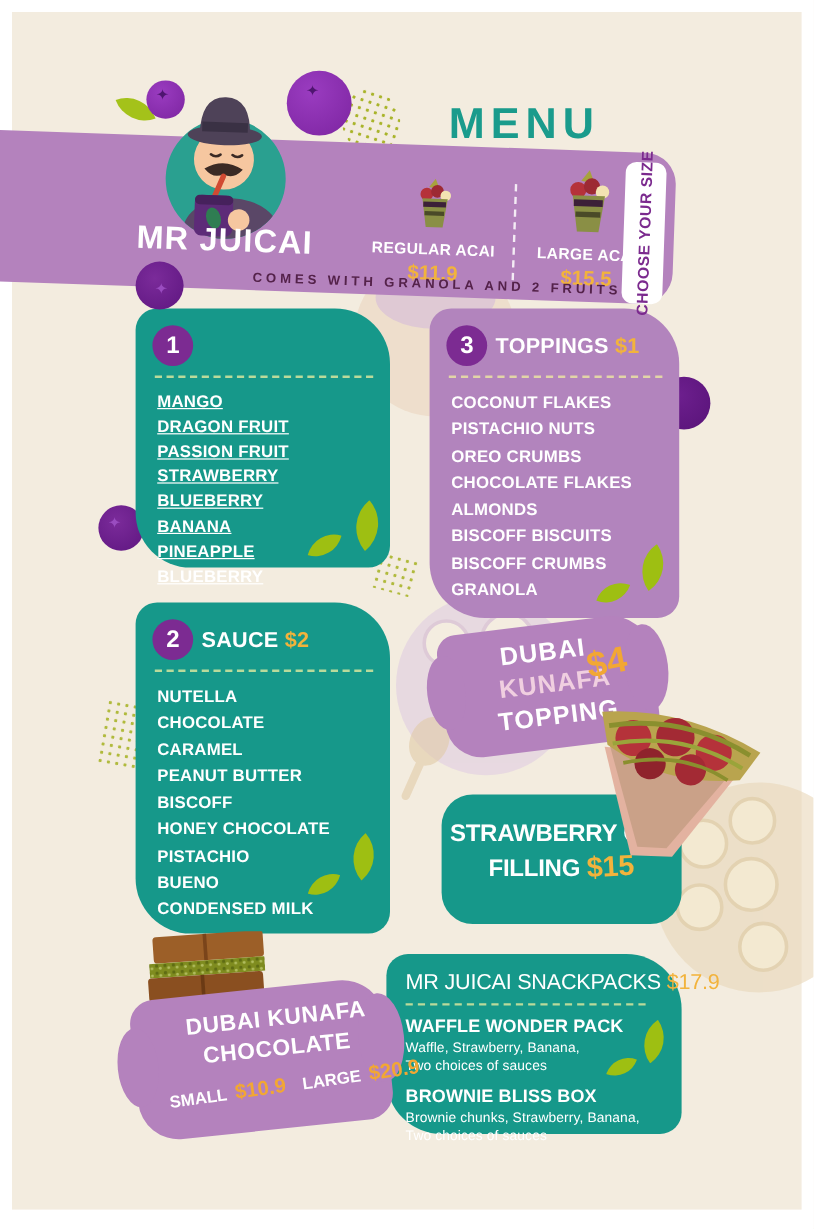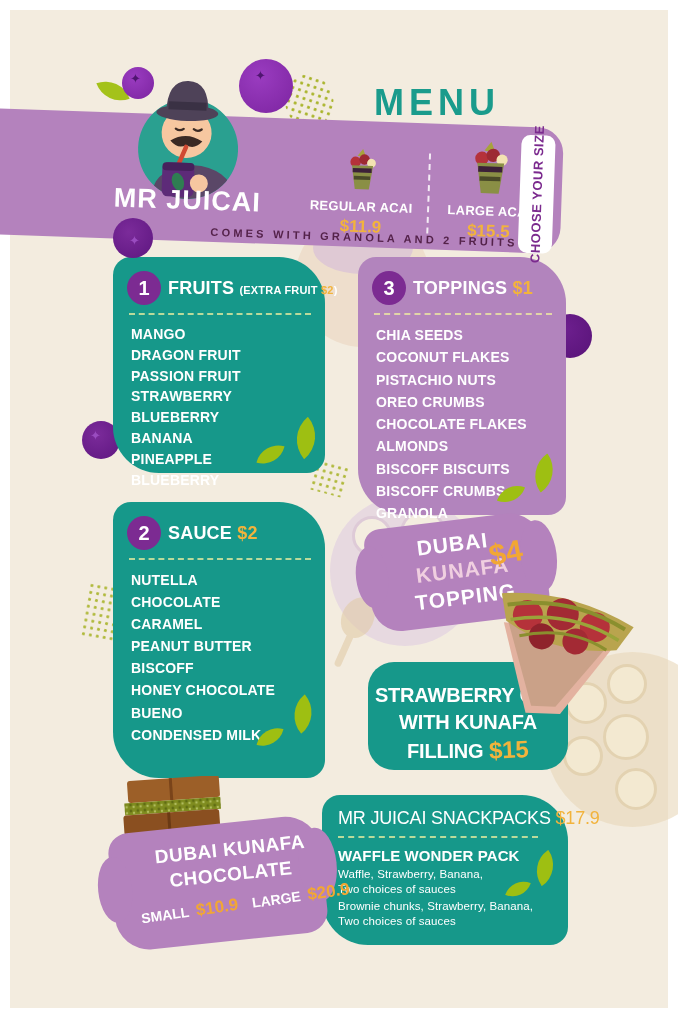--- a/index.html
+++ b/index.html
@@ -63,21 +63,21 @@
   .card-head{display:flex;align-items:center;gap:7px;padding:14px 12px 0 14px;}
   .num{width:34px;height:34px;border-radius:50%;background:#7c2b92;flex:0 0 34px;
        display:flex;align-items:center;justify-content:center;font-size:20px;font-weight:bold;color:#fff;}
   .card-title{font-size:18px;font-weight:bold;letter-spacing:.2px;white-space:nowrap;}
   .card-title .small{font-size:11px;font-weight:bold;}
   .yellow{color:#f2b33c;}
   .dash{margin:8px 14px 0 16px;border-top:2px dashed rgba(242,240,160,.75);}
   .items{list-style:none;margin:9px 0 0 0;padding:0 14px 0 18px;font-weight:bold;
          font-size:14px;letter-spacing:.2px;}
   .card-fruits{left:113px;top:257px;width:212px;height:216px;background:#16988a;}
-  .card-fruits .items li{line-height:20.8px;}
+  .card-fruits .items li{line-height:20.8px;text-decoration:underline;}
   .card-toppings{left:358px;top:257px;width:208px;height:258px;background:#b284bd;}
   .card-toppings .items li{line-height:22.3px;}
   .card-sauce{left:113px;top:502px;width:212px;height:276px;background:#16988a;}
   .card-sauce .items li{line-height:22.1px;}
 
   .leaf{position:absolute;background:#9ebf12;border-radius:2% 100% 2% 100%;}
 
   
   .brush{position:absolute;background:#b482bd;}
   .brush::before,.brush::after{content:"";position:absolute;background:#b482bd;border-radius:50%;}
@@ -229,24 +229,20 @@
 
     <div class="size-tab">
       <span>CHOOSE YOUR SIZE</span>
     </div>
     <div class="banner-note">COMES WITH GRANOLA AND 2 FRUITS</div>
   </div>
 
   <div class="card r-alt card-fruits">
     <div class="card-head">
       <div class="num">1</div>
-      <div class="card-title">
-        <span>FRUITS</span>
-        <span class="small"><span>(EXTRA FRUIT </span><span class="yellow">$2</span><span>)</span></span>
-      </div>
     </div>
     <div class="dash"></div>
     <ul class="items">
         <li>MANGO</li>
         <li>DRAGON FRUIT</li>
         <li>PASSION FRUIT</li>
         <li>STRAWBERRY</li>
         <li>BLUEBERRY</li>
         <li>BANANA</li>
         <li>PINEAPPLE</li>
@@ -259,21 +255,20 @@
   <div class="card r-alt card-toppings">
     <div class="card-head">
       <div class="num">3</div>
       <div class="card-title">
         <span>TOPPINGS</span>
         <span class="yellow">$1</span>
       </div>
     </div>
     <div class="dash"></div>
     <ul class="items">
-        <li>CHIA SEEDS</li>
         <li>COCONUT FLAKES</li>
         <li>PISTACHIO NUTS</li>
         <li>OREO CRUMBS</li>
         <li>CHOCOLATE FLAKES</li>
         <li>ALMONDS</li>
         <li>BISCOFF BISCUITS</li>
         <li>BISCOFF CRUMBS</li>
         <li>GRANOLA</li>
       </ul>
     <div class="leaf" style="left:172px;top:202px;width:28px;height:28px;transform:rotate(55deg);"></div>
@@ -289,20 +284,21 @@
       </div>
     </div>
     <div class="dash"></div>
     <ul class="items">
         <li>NUTELLA</li>
         <li>CHOCOLATE</li>
         <li>CARAMEL</li>
         <li>PEANUT BUTTER</li>
         <li>BISCOFF</li>
         <li>HONEY CHOCOLATE</li>
+        <li>PISTACHIO</li>
         <li>BUENO</li>
         <li>CONDENSED MILK</li>
       </ul>
     <div class="leaf" style="left:176px;top:198px;width:28px;height:28px;transform:rotate(50deg);"></div>
     <div class="leaf" style="left:146px;top:224px;width:22px;height:22px;transform:rotate(105deg);"></div>
   </div>
 
   <div class="brush brush-top">
     <div class="l l1">DUBAI</div>
     <div class="l l2">KUNAFA</div>
@@ -321,21 +317,20 @@
       <circle cx="70" cy="54" r="13" fill="#8f232c"></circle>
       <circle cx="104" cy="52" r="13" fill="#a32a34"></circle>
       <path d="M30,30 Q90,8 150,30" stroke="#8a8f2e" stroke-width="4" fill="none"></path>
       <path d="M36,44 Q92,22 146,42" stroke="#9aa43a" stroke-width="3.5" fill="none"></path>
       <path d="M48,58 Q94,38 136,54" stroke="#8a8f2e" stroke-width="3" fill="none"></path>
     </svg>
   </div>
 
   <div class="card card-straw">
     <div class="line">STRAWBERRY CUP</div>
-    <div class="line">WITH KUNAFA</div>
     <div class="line">
       <span>FILLING</span><span class="p15">$15</span>
     </div>
   </div>
 
   <div class="photo photo-choc">
     <svg viewBox="0 0 118 98" width="118" height="98">
       <g transform="rotate(-4 59 49)">
         <rect x="14" y="2" width="92" height="22" rx="3" fill="#9c5f28"></rect>
         <rect x="56" y="2" width="3" height="22" fill="#7a441a"></rect>
@@ -372,20 +367,21 @@
     <div class="snack-title">
       <span>MR JUICAI SNACKPACKS</span>
       <span class="yellow">$17.9</span>
     </div>
     <div class="snack-dash"></div>
     <div class="pack-name">WAFFLE WONDER PACK</div>
     <div class="pack-desc">
       <div>Waffle, Strawberry, Banana,</div>
       <div>Two choices of sauces</div>
     </div>
+    <div class="pack-name">BROWNIE BLISS BOX</div>
     <div class="pack-desc">
       <div>Brownie chunks, Strawberry, Banana,</div>
       <div>Two choices of sauces</div>
     </div>
     <div class="leaf" style="left:210px;top:60px;width:26px;height:26px;transform:rotate(55deg);"></div>
     <div class="leaf" style="left:186px;top:84px;width:20px;height:20px;transform:rotate(110deg);"></div>
   </div>
 </div>
 
 </body></html>

